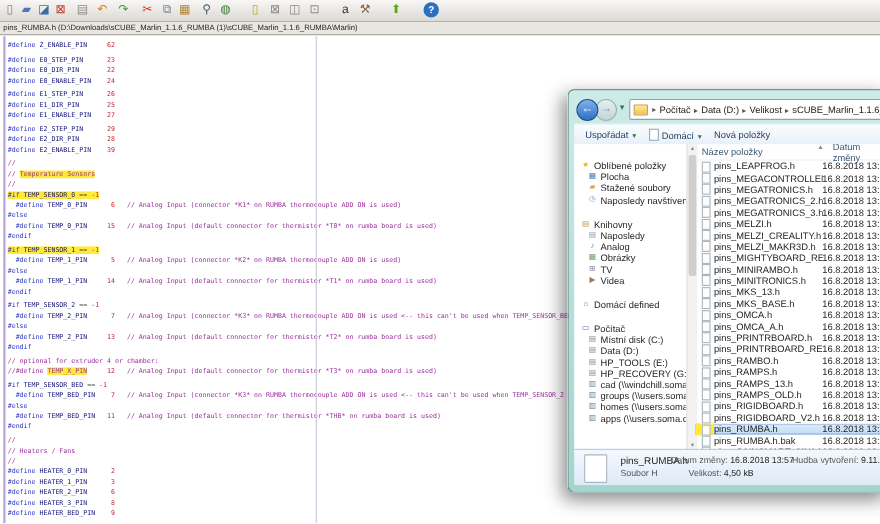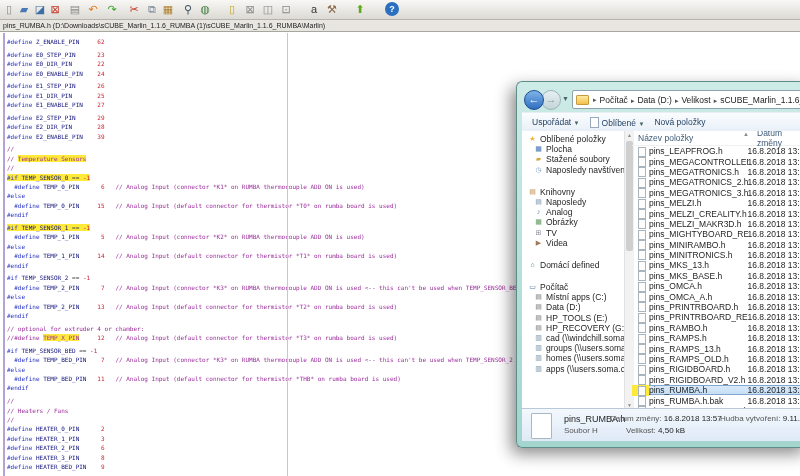--- a/index.html
+++ b/index.html
@@ -44,21 +44,21 @@
   .csep{color:#555;font-size:7px;padding:0 1px;}
   .cmdbar{position:absolute;left:5px;top:30px;right:0;height:18px;
           background:linear-gradient(#fbfdfe,#e8f0f8);border-top:1px solid #e7eef5;
           border-bottom:1px solid #cdd9e4;display:flex;align-items:center;
           font-size:8.5px;color:#1e3c5c;}
   .cmd{margin-left:10px;white-space:nowrap;cursor:default;}
   .cmd .da{font-size:6px;color:#466;}
   .pgi{display:inline-block;width:7px;height:9px;background:#fff;border:1px solid #9ab;
        vertical-align:-2px;margin-right:3px;}
   .content{position:absolute;left:5px;top:49px;right:0;bottom:38px;background:#fff;overflow:hidden;}
-  .sbar{position:absolute;left:0;top:0;width:102px;bottom:0;padding-top:3px;
+  .sbar{position:absolute;left:0;top:0;width:102px;bottom:0;padding-top:15px;
         font-size:8.5px;color:#1e1e1e;overflow:hidden;}
   .sgrp{margin-bottom:12px;}
   .srow{height:10.2px;line-height:10.2px;white-space:nowrap;display:flex;align-items:center;cursor:default;}
   .srow .ic{width:9px;flex:none;text-align:center;font-size:7px;margin:0 3px 0 6px;}
   .srow.child .ic{margin-left:12px;}
   .sscroll{position:absolute;left:102px;top:0;width:9px;bottom:0;background:#f2f2f2;
            border-left:1px solid #e2e2e2;}
   .sthumb{position:absolute;left:1px;top:10px;width:7px;height:110px;background:#cfcfcf;border-radius:2px;}
   .sarr{position:absolute;left:0;width:9px;height:8px;font-size:5px;color:#8a8a8a;text-align:center;line-height:8px;}
   .flist{position:absolute;left:110px;top:0;right:0;bottom:0;font-size:8.5px;color:#1e1e1e;overflow:hidden;}
@@ -124,21 +124,21 @@
       <div class="navbtn fwd">→</div>
       <div class="ddarr">▼</div>
       <div class="abar">
         <span class="fold"></span>
         <span class="csep">▸</span>
         <span id="crumbs"><span class="crumb">Počítač</span><span class="csep">▸</span><span class="crumb">Data (D:)</span><span class="csep">▸</span><span class="crumb">Velikost</span><span class="csep">▸</span><span class="crumb">sCUBE_Marlin_1.1.6_RUMBA (1)</span></span>
       </div>
     </div>
     <div class="cmdbar">
       <span class="cmd"><span>Uspořádat</span> <span class="da">▼</span></span>
-      <span class="cmd"><span class="pgi"></span><span>Oblíbené</span> <span class="da">▼</span></span>
+      <span class="cmd"><span class="pgi"></span><span>Domácí</span> <span class="da">▼</span></span>
       <span class="cmd">Nová položky</span>
     </div>
     <div class="content">
       <div class="sbar" id="sbar">
           <div class="sgrp">
             <div class="srow">
               <span class="ic" style="color: rgb(240, 180, 41);">★</span>
               <span>Oblíbené položky</span>
             </div>
             <div class="srow child">
@@ -186,21 +186,21 @@
               <span>Domácí defined</span>
             </div>
           </div>
           <div class="sgrp">
             <div class="srow">
               <span class="ic" style="color: rgb(85, 119, 170);">▭</span>
               <span>Počítač</span>
             </div>
             <div class="srow child">
               <span class="ic" style="color: rgb(138, 138, 138);">▤</span>
-              <span>Místní apps (C:)</span>
+              <span>Místní disk (C:)</span>
             </div>
             <div class="srow child">
               <span class="ic" style="color: rgb(138, 138, 138);">▤</span>
               <span>Data (D:)</span>
             </div>
             <div class="srow child">
               <span class="ic" style="color: rgb(138, 138, 138);">▤</span>
               <span>HP_TOOLS (E:)</span>
             </div>
             <div class="srow child">

